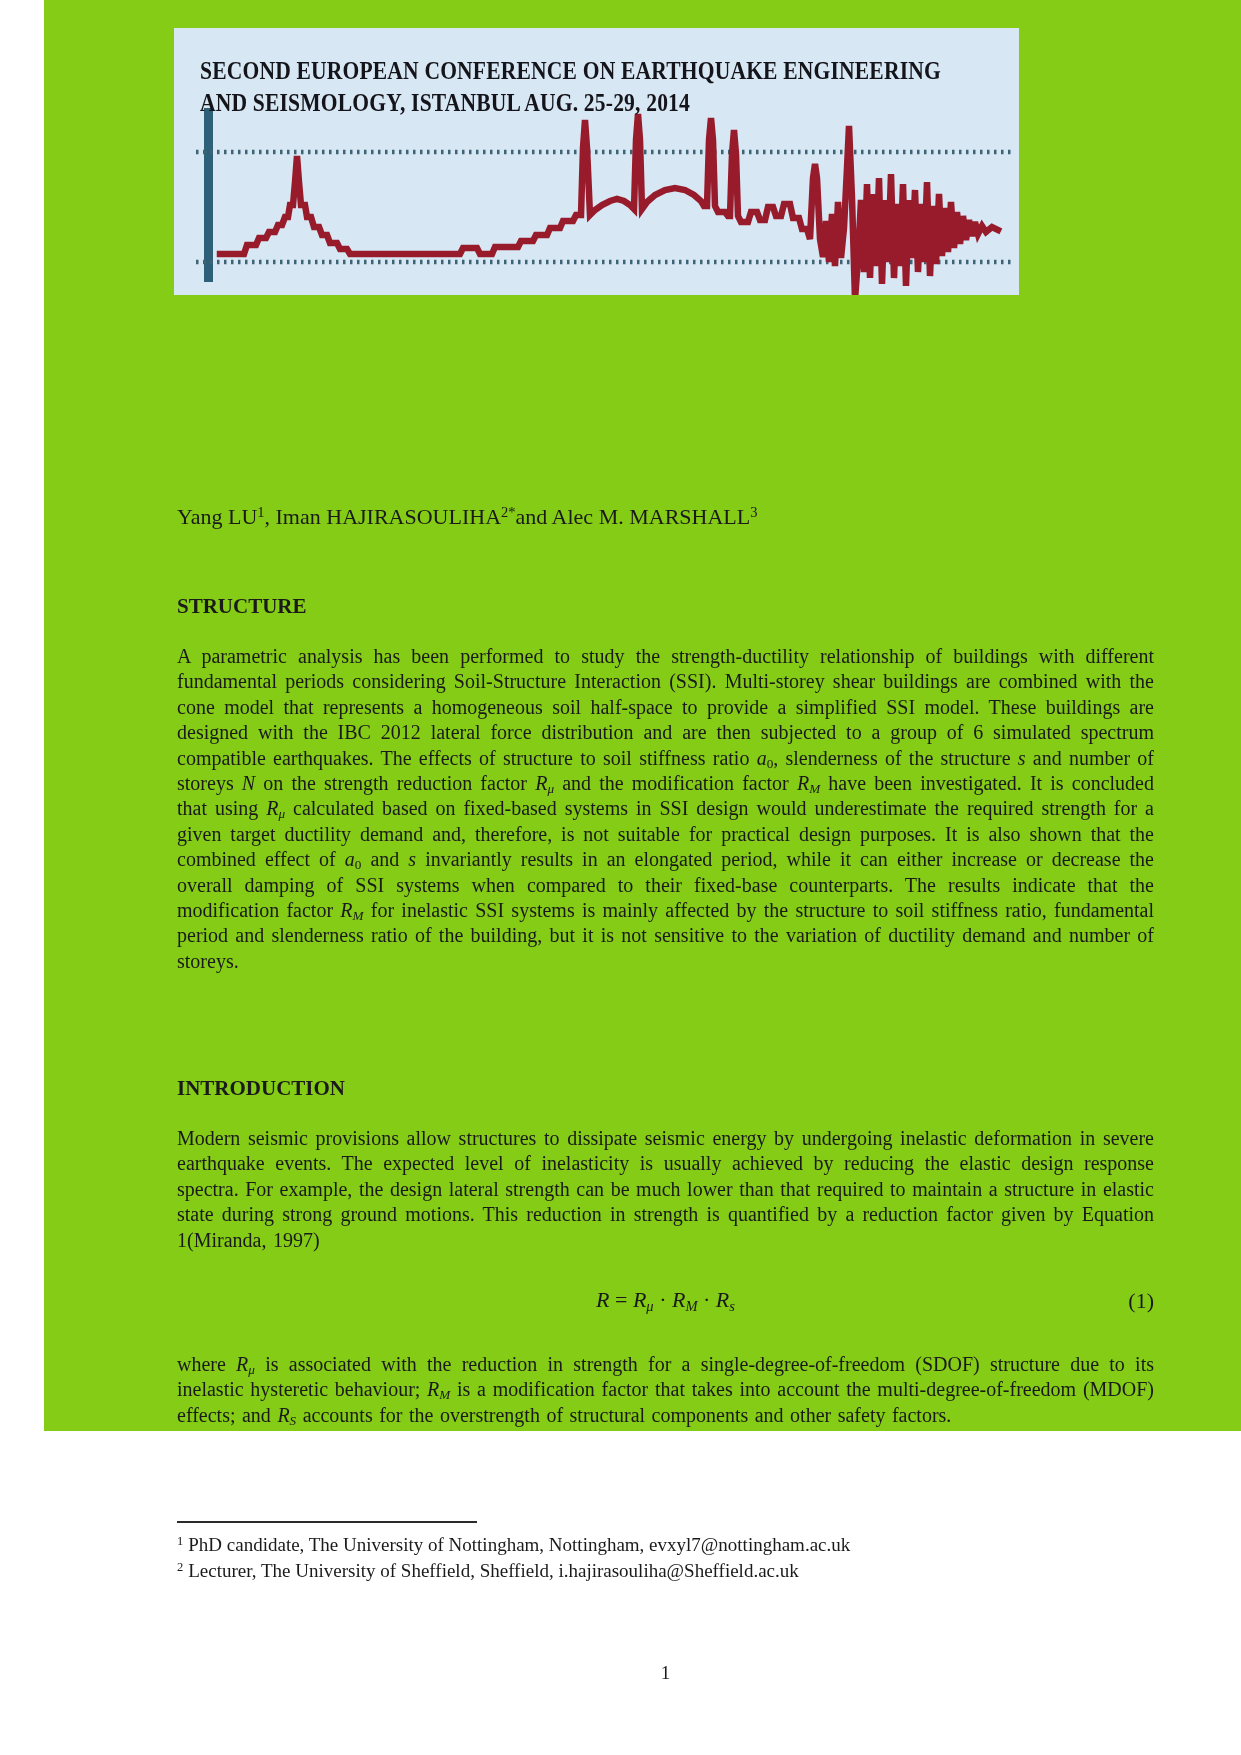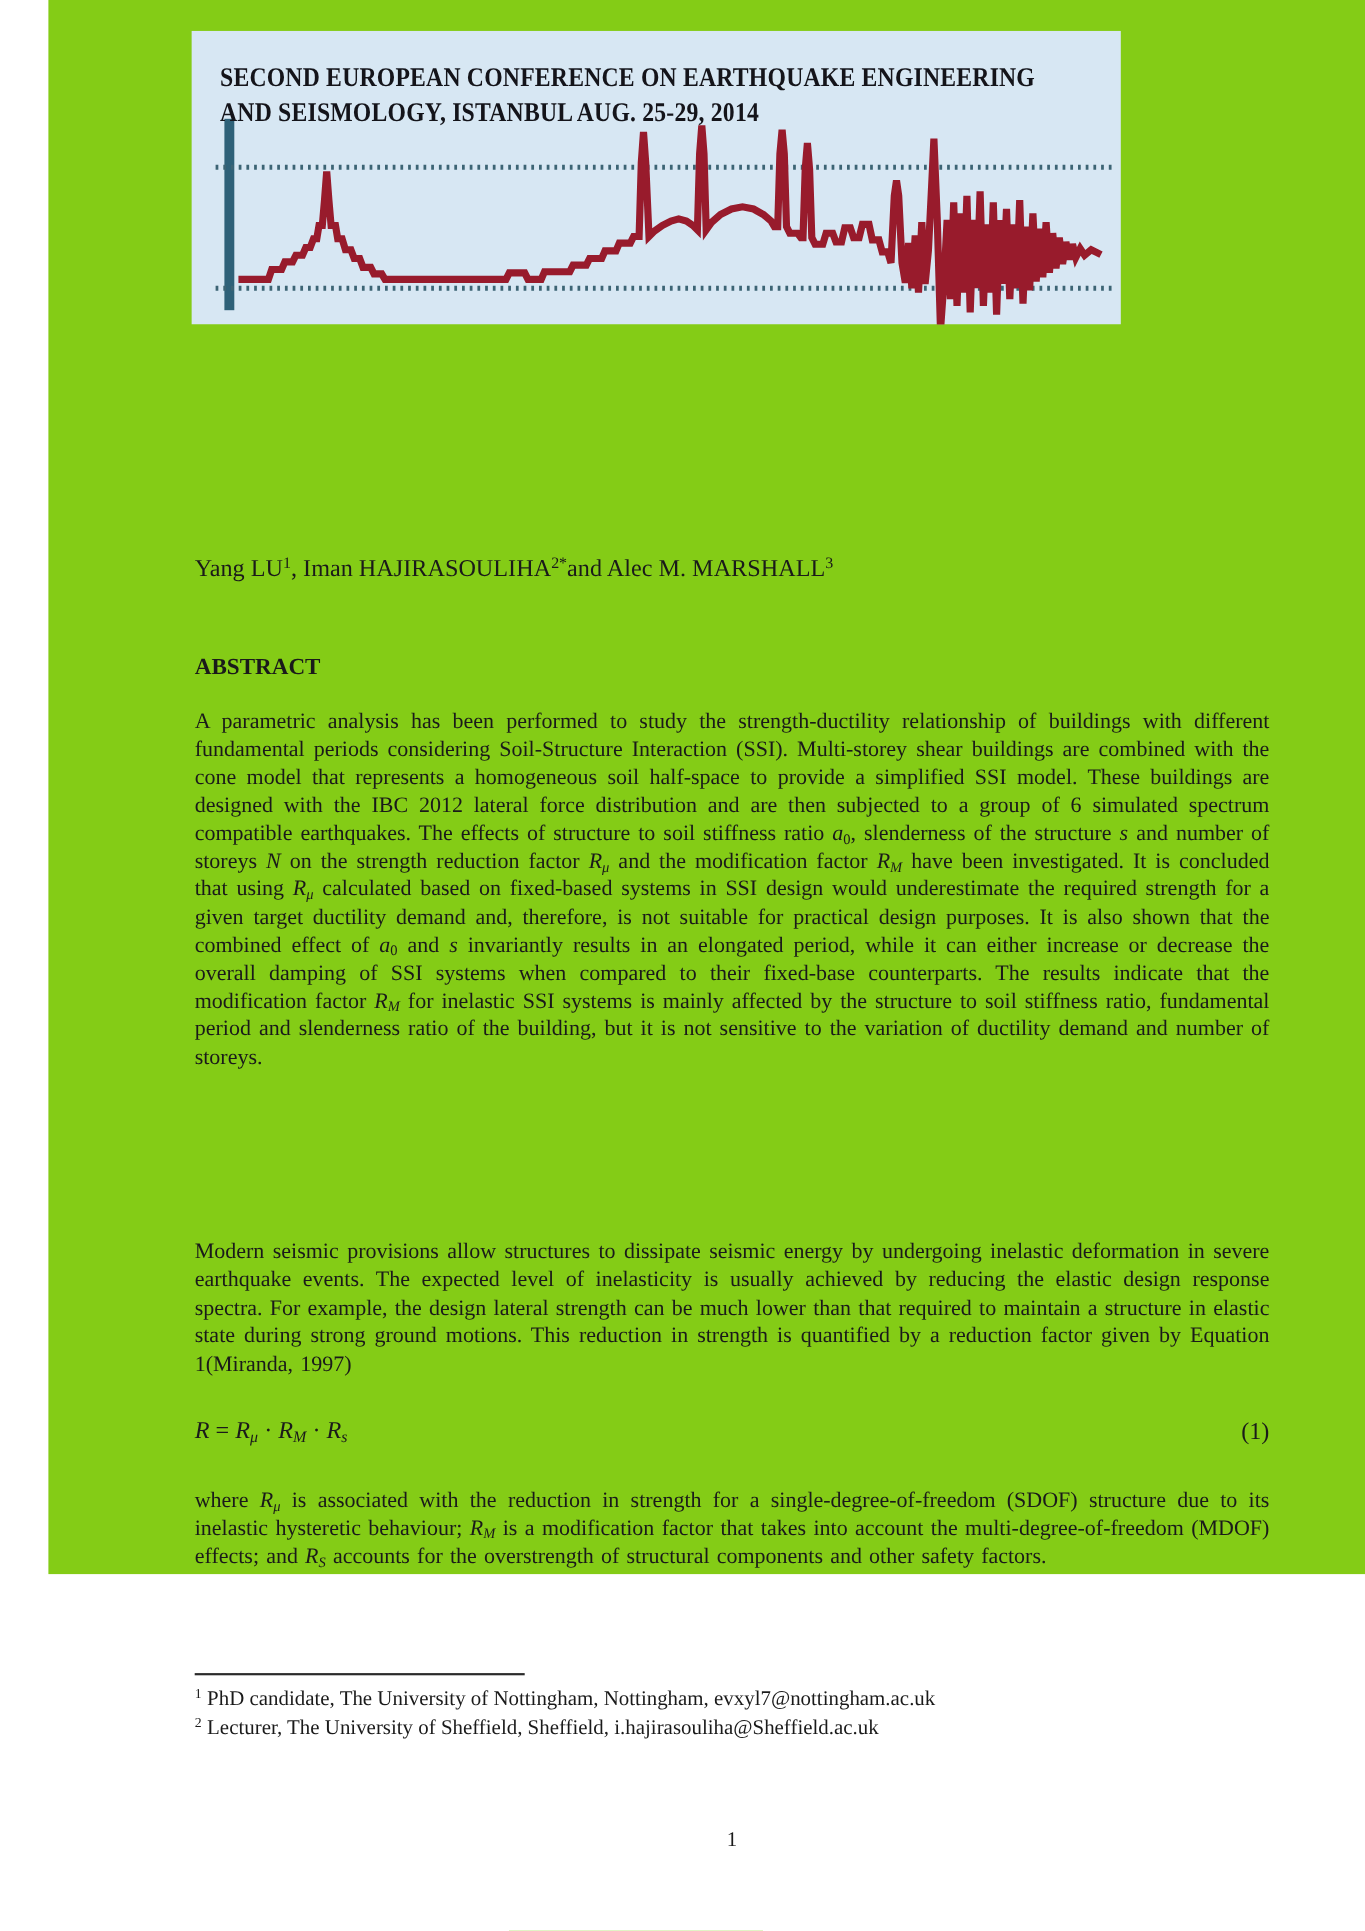--- a/index.html
+++ b/index.html
@@ -79,20 +79,21 @@
   .abstract-body { top: 644px; }
   .intro-body    { top: 1126px; }
   .where-body    { top: 1352px; font-family: Liberation Serif, serif; }
   
   .equation {
     top: 1287px;
     font-size: 22px;
   }
   .formula {
     display: block;
+    text-align: center;
     font-style: normal;
   }
   .eq-num {
     position: absolute;
     right: 0;
     top: 1px;
   }
   sub, sup { font-size: 66%; line-height: 0; }
   sub { vertical-align: -0.25em; }
   sup { vertical-align: 0.5em; }
@@ -158,23 +159,24 @@
     </svg>
     <div class="banner-heading">
       <div>SECOND EUROPEAN CONFERENCE ON EARTHQUAKE ENGINEERING</div>
       <div>AND SEISMOLOGY, ISTANBUL AUG. 25-29, 2014</div>
     </div>
   </div>
 
 
   <div class="authors col">Yang LU<sup>1</sup>, Iman HAJIRASOULIHA<sup>2*</sup>and Alec M. MARSHALL<sup>3</sup></div>
 
-  <div class="sec-heading heading-abstract col">ABSTRACT</div>
+  <div class="sec-heading heading-abstract col">STRUCTURE</div>
   <p class="body abstract-body col">A parametric analysis has been performed to study the strength-ductility relationship of buildings with different fundamental periods considering Soil-Structure Interaction (SSI). Multi-storey shear buildings are combined with the cone model that represents a homogeneous soil half-space to provide a simplified SSI model. These buildings are designed with the IBC 2012 lateral force distribution and are then subjected to a group of 6 simulated spectrum compatible earthquakes. The effects of structure to soil stiffness ratio <i>a</i><sub>0</sub>, slenderness of the structure <i>s</i> and number of storeys <i>N</i> on the strength reduction factor <i>R</i><sub><i>μ</i></sub> and the modification factor <i>R</i><sub><i>M</i></sub> have been investigated. It is concluded that using <i>R</i><sub><i>μ</i></sub> calculated based on fixed-based systems in SSI design would underestimate the required strength for a given target ductility demand and, therefore, is not suitable for practical design purposes. It is also shown that the combined effect of <i>a</i><sub>0</sub> and <i>s</i> invariantly results in an elongated period, while it can either increase or decrease the overall damping of SSI systems when compared to their fixed-base counterparts. The results indicate that the modification factor <i>R</i><sub><i>M</i></sub> for inelastic SSI systems is mainly affected by the structure to soil stiffness ratio, fundamental period and slenderness ratio of the building, but it is not sensitive to the variation of ductility demand and number of storeys.</p>
 
+  <div class="sec-heading heading-intro col">INTRODUCTION</div>
   <p class="body intro-body col">Modern seismic provisions allow structures to dissipate seismic energy by undergoing inelastic deformation in severe earthquake events. The expected level of inelasticity is usually achieved by reducing the elastic design response spectra. For example, the design lateral strength can be much lower than that required to maintain a structure in elastic state during strong ground motions. This reduction in strength is quantified by a reduction factor given by Equation 1(Miranda, 1997)</p>
 
   <div class="equation col">
     <span class="formula"><i>R</i> = <i>R</i><sub><i>μ</i></sub> · <i>R</i><sub><i>M</i></sub> · <i>R</i><sub><i>s</i></sub></span>
     <span class="eq-num">(1)</span>
   </div>
 
   <p class="body where-body col">where <i>R</i><sub><i>μ</i></sub> is associated with the reduction in strength for a single-degree-of-freedom (SDOF) structure due to its inelastic hysteretic behaviour; <i>R</i><sub><i>M</i></sub> is a modification factor that takes into account the multi-degree-of-freedom (MDOF) effects; and <i>R</i><sub><i>S</i></sub> accounts for the overstrength of structural components and other safety factors.</p>
 
   <div class="footnote-rule"></div>

